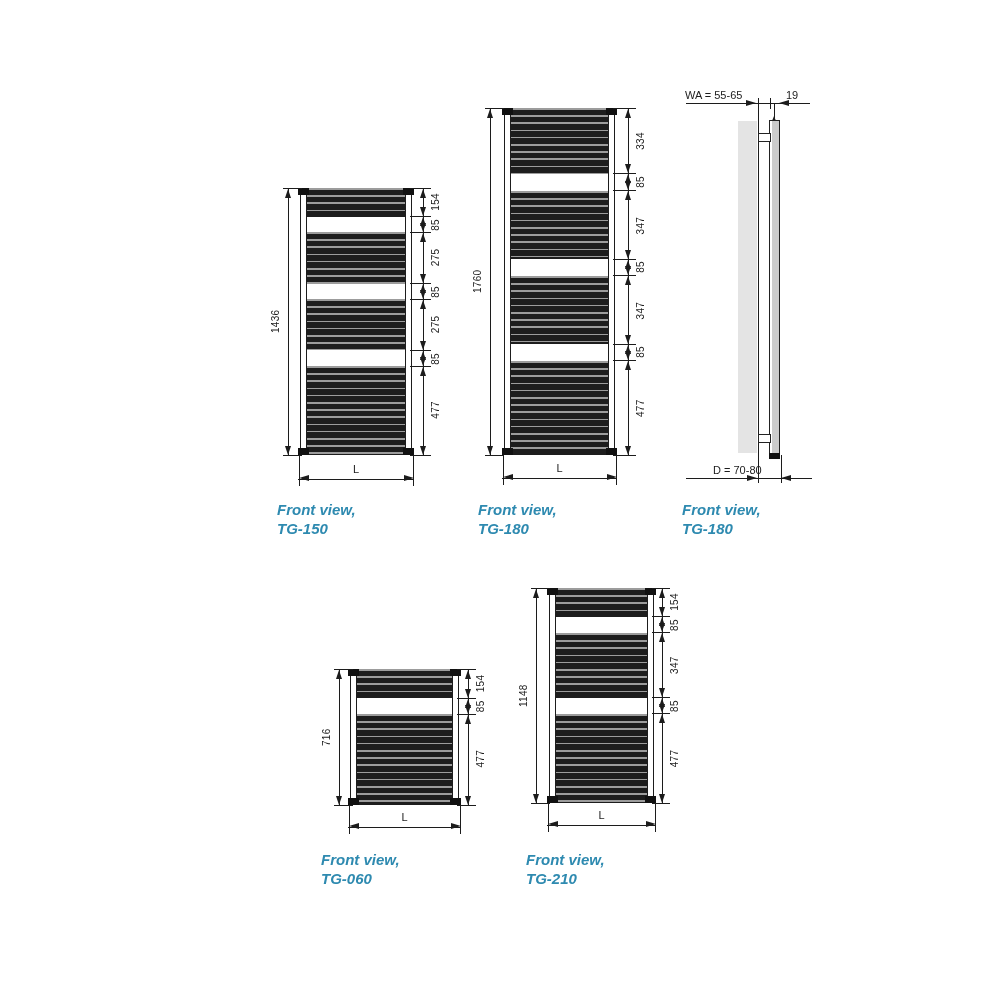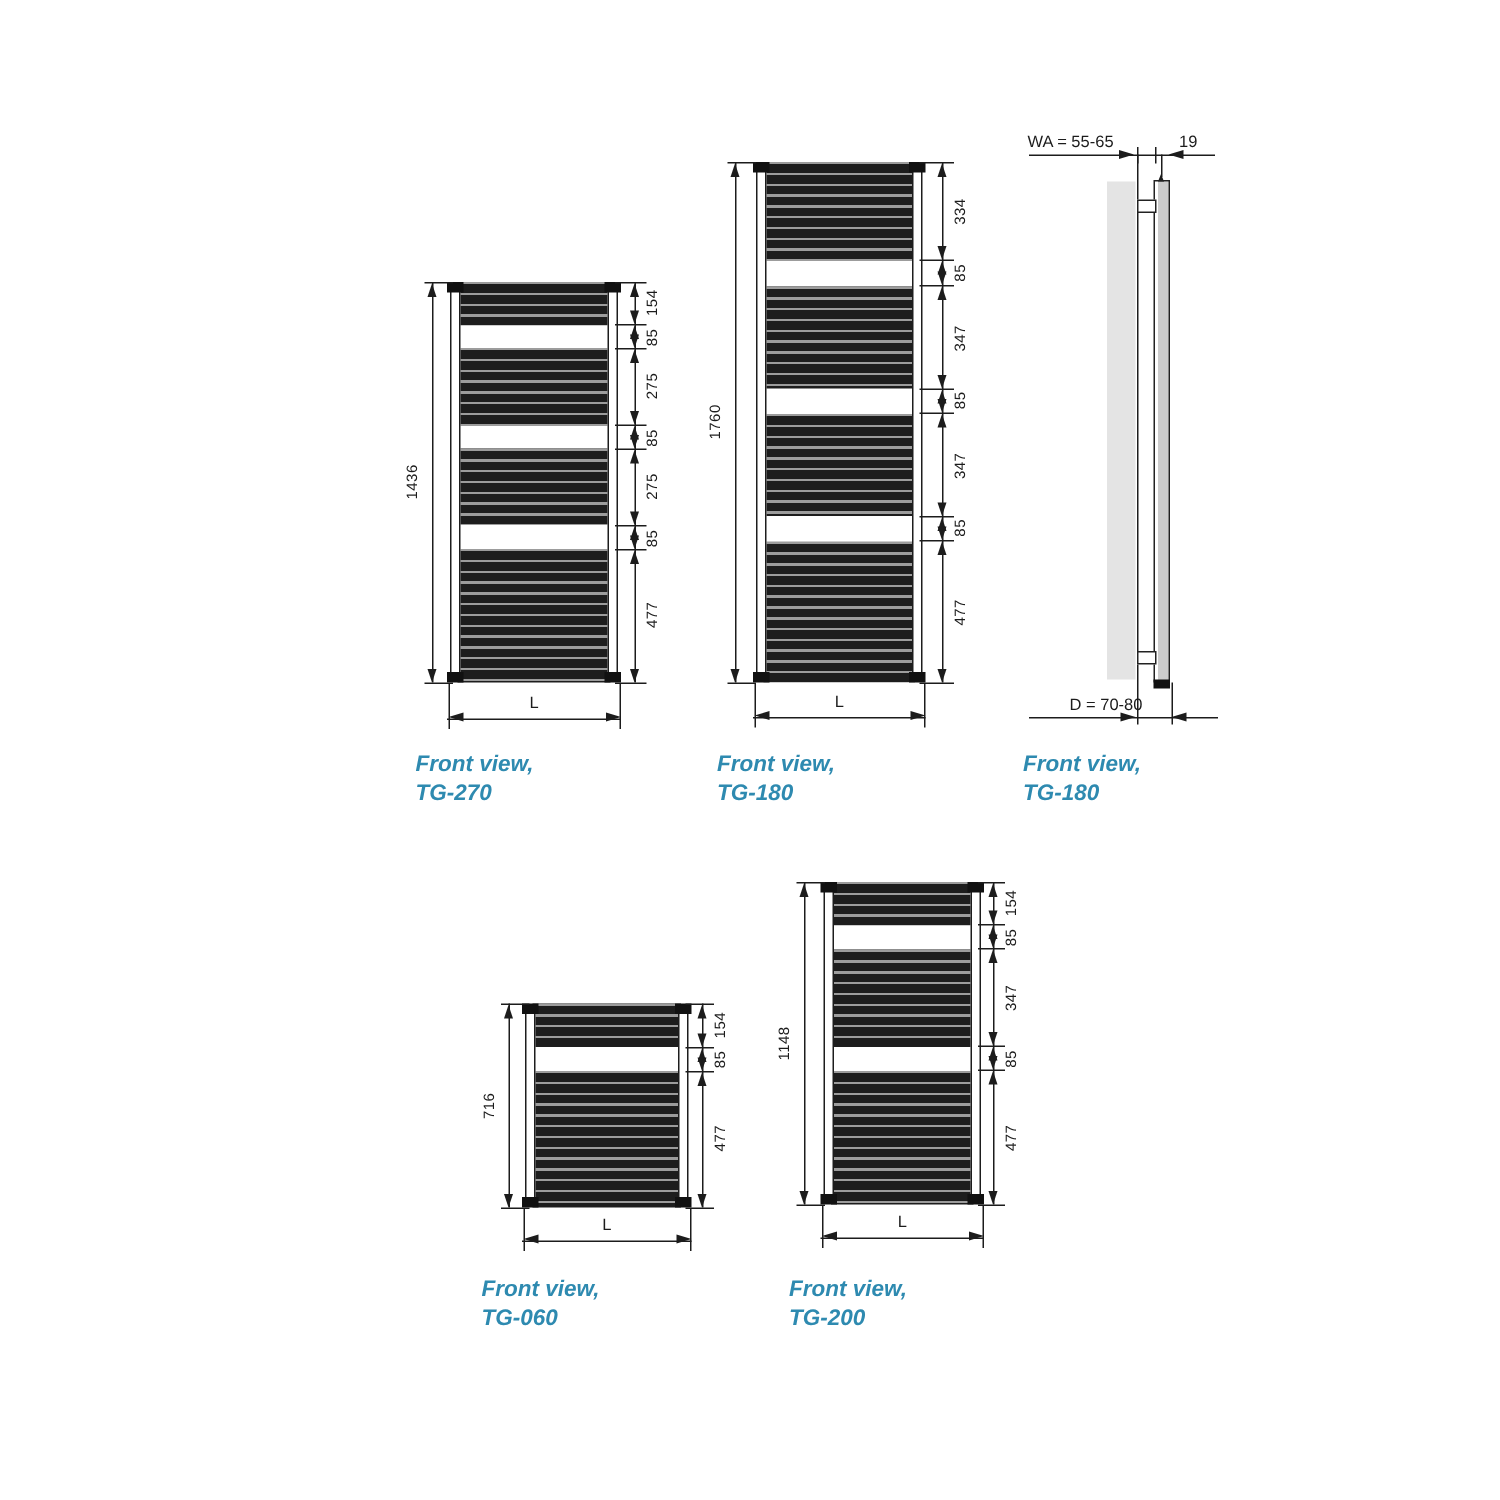--- a/index.html
+++ b/index.html
@@ -251,31 +251,31 @@
       <div class="ln" style="left: 0.5px; top: 216px; width: 1px; height: 28px;"></div>
       <div class="ln" style="left: 107.5px; top: 216px; width: 1px; height: 28px;"></div>
       <div class="ln" style="left: 0px; top: 236.5px; width: 109px; height: 1px;"></div>
       <div class="arr arr-left" style="left: 0.5px; top: 233px;"></div>
       <div class="arr arr-right" style="left: 98.5px; top: 233px;"></div>
       <div class="abs" style="left: 0px; top: 221px; width: 109px; text-align: center; font: 11px &quot;Liberation Sans&quot;, sans-serif; color: rgb(28, 28, 28);">L</div>
     </div>
 
   <div class="caption" style="left:277px;top:500px;">
     <span>Front view,</span><br>
-    <span>TG-270</span>
+    <span>TG-150</span>
   </div>
   <div class="caption" style="left:478px;top:500px;">
     <span>Front view,</span><br>
     <span>TG-180</span>
   </div>
   <div class="caption" style="left:682px;top:500px;">
     <span>Front view,</span><br>
     <span>TG-180</span>
   </div>
   <div class="caption" style="left:321px;top:850px;">
     <span>Front view,</span><br>
     <span>TG-060</span>
   </div>
   <div class="caption" style="left:526px;top:850px;">
     <span>Front view,</span><br>
-    <span>TG-200</span>
+    <span>TG-210</span>
   </div>
 </div>
 
 </body></html>

